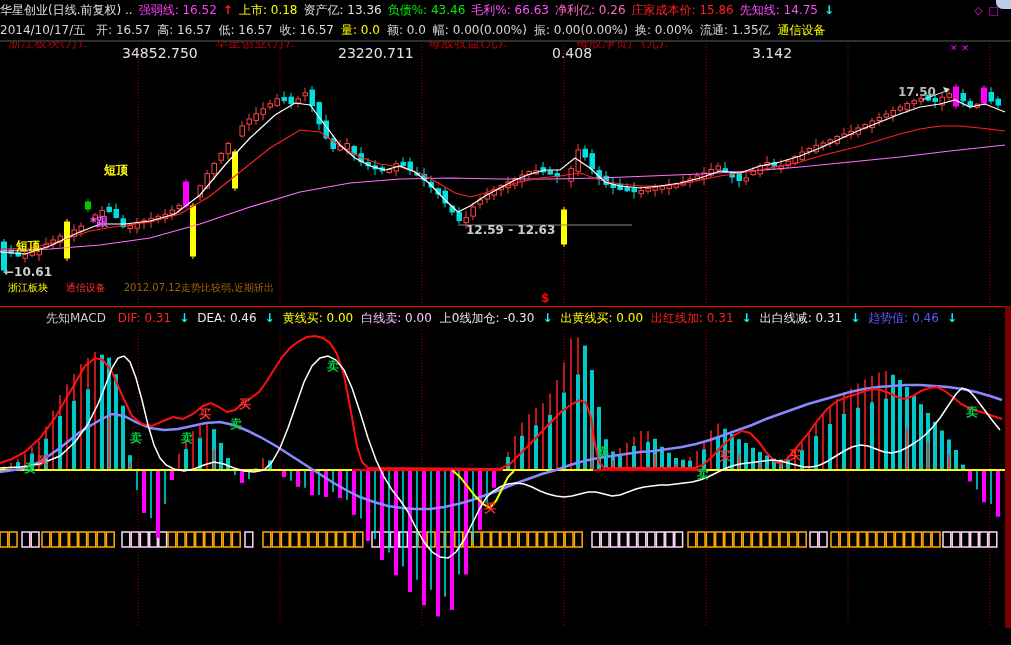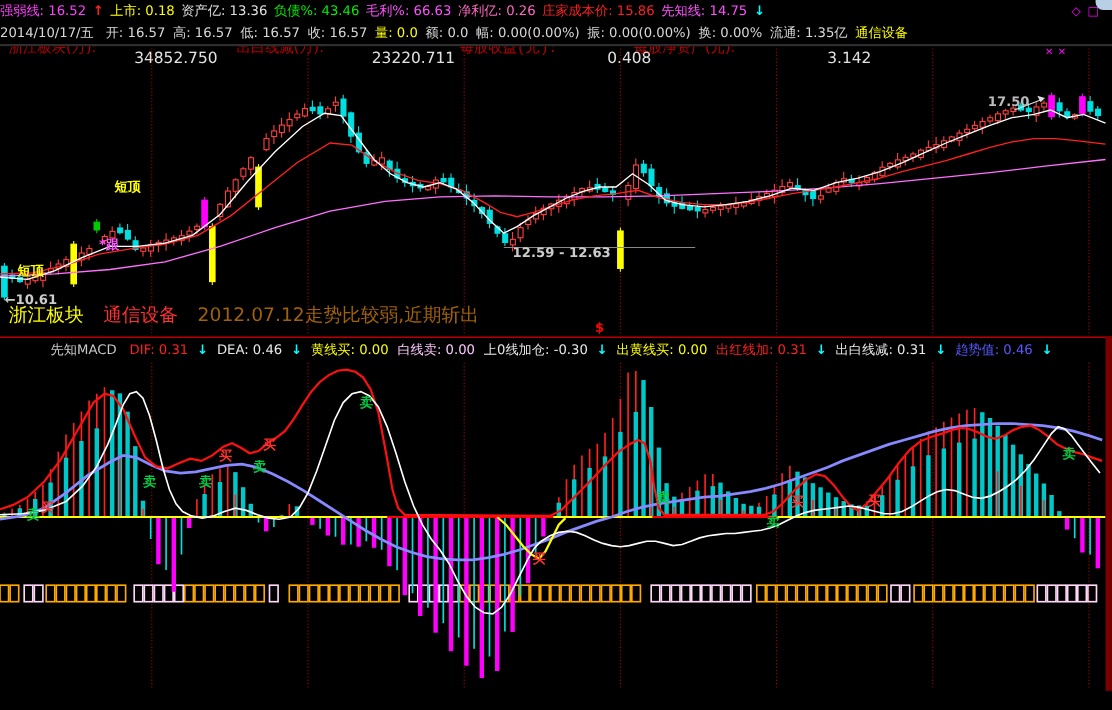--- a/index.html
+++ b/index.html
@@ -11,55 +11,56 @@
   #info-bar{top:20px;height:20px;line-height:20px;color:#d8d8d8;border-bottom:2px solid #2e2e2e;}
   #info-bar span{margin-right:7px;}
   #fund-bar{top:42px;height:20px;overflow:hidden;}
   .fund-label{position:absolute;top:-8px;color:#bb0000;font-size:13px;}
   .fund-value{position:absolute;top:3px;color:#e2e2e2;font-size:14px;text-align:right;}
   #x-marks{position:absolute;left:950px;top:1px;color:#ff00ff;font-size:9px;letter-spacing:4px;}
   svg{position:absolute;left:0;}
   #main-svg{top:42px;z-index:1;}
   #macd-svg{top:328px;z-index:1;}
   #chart-footer{position:absolute;top:279px;left:8px;z-index:3;height:16px;line-height:16px;white-space:nowrap;}
-  #chart-footer span{margin-right:14px;font-size:17px;margin-top:38px;}
+  #chart-footer span{margin-right:14px;font-size:10px;margin-top:38px;}
   #split-line{position:absolute;top:306px;left:0;width:1011px;height:1px;background:#ff0000;z-index:2;}
   #split-handle{position:absolute;top:291px;left:541px;color:#ff0000;font-weight:bold;font-size:12px;z-index:3;}
   #macd-header{top:308px;height:20px;line-height:20px;z-index:3;padding-left:46px;}
   #macd-header span{margin-right:8px;}
   #right-strip{position:absolute;left:1005px;top:306px;width:6px;height:322px;background:#7a0000;z-index:2;}
   #win-corner{position:absolute;right:0;top:0;width:15px;height:9px;background:#b9cfe6;border-radius:0 0 0 7px;z-index:4;}
   .icon{font-size:11px;color:#ff00ff;margin-right:4px;}
   .arrow-up{color:#ff2020;font-weight:bold;}
   .arrow-down{color:#00ffff;font-weight:bold;}
 </style>
 </head>
 <body>
 
 <div id="app">
 
   <div id="title-bar" class="bar">
+    <span style="color:#e0e0e0;">华星创业(日线.前复权) ..</span>
     <span id="title-fields"><span style="color: rgb(255, 64, 255);">强弱线: 16.52</span><span class="arrow-up">↑</span><span style="color: rgb(255, 255, 0);">上市: 0.18</span><span style="color: rgb(224, 224, 224);">资产亿: 13.36</span><span style="color: rgb(0, 238, 0);">负债%: 43.46</span><span style="color: rgb(255, 80, 255);">毛利%: 66.63</span><span style="color: rgb(255, 105, 192);">净利亿: 0.26</span><span style="color: rgb(255, 32, 32);">庄家成本价: 15.86</span><span style="color: rgb(255, 80, 255);">先知线: 14.75</span><span class="arrow-down">↓</span></span>
     <span style="margin-left:auto;"></span>
     <span id="title-icons"><span class="icon">◇</span><span class="icon">□</span></span>
   </div>
   <div id="win-corner"></div>
 
   <div id="info-bar" class="bar">
     <span>2014/10/17/五</span>
     <span id="info-fields"><span style="color: rgb(216, 216, 216);">开: 16.57</span><span style="color: rgb(216, 216, 216);">高: 16.57</span><span style="color: rgb(216, 216, 216);">低: 16.57</span><span style="color: rgb(216, 216, 216);">收: 16.57</span><span style="color: rgb(255, 255, 0);">量: 0.0</span><span style="color: rgb(216, 216, 216);">额: 0.0</span><span style="color: rgb(216, 216, 216);">幅: 0.00(0.00%)</span><span style="color: rgb(216, 216, 216);">振: 0.00(0.00%)</span><span style="color: rgb(216, 216, 216);">换: 0.00%</span><span style="color: rgb(216, 216, 216);">流通: 1.35亿</span><span style="color: rgb(255, 255, 0);">通信设备</span></span>
   </div>
 
   <div id="fund-bar" class="bar">
     <span id="x-marks">✕✕</span>
   <span class="fund-label" style="left: 8px;">浙江板块(万):</span>
       <span class="fund-value" style="left: 122px;">34852.750</span>
-      <span class="fund-label" style="left: 215px;">出白线减(万):</span>
+      <span class="fund-label" style="left: 215px;">华星创业(万):</span>
       <span class="fund-value" style="left: 338px;">23220.711</span>
-      <span class="fund-label" style="left: 418px; font-family: Liberation Mono, monospace;">每股收益(元):</span>
+      <span class="fund-label" style="left: 428px;">每股收益(元):</span>
       <span class="fund-value" style="left: 552px;">0.408</span>
       <span class="fund-label" style="left: 576px;">每股净资产(元):</span>
       <span class="fund-value" style="left: 752px;">3.142</span>
     </div>
 
   <svg id="main-svg" width="1011" height="262" viewBox="0 42 1011 262">
       <g>
         <line x1="138" y1="44" x2="138" y2="303" stroke="#b00000" stroke-width="1" stroke-dasharray="1,2"></line>
         <line x1="280" y1="44" x2="280" y2="303" stroke="#b00000" stroke-width="1" stroke-dasharray="1,2"></line>
         <line x1="422" y1="44" x2="422" y2="303" stroke="#b00000" stroke-width="1" stroke-dasharray="1,2"></line>

